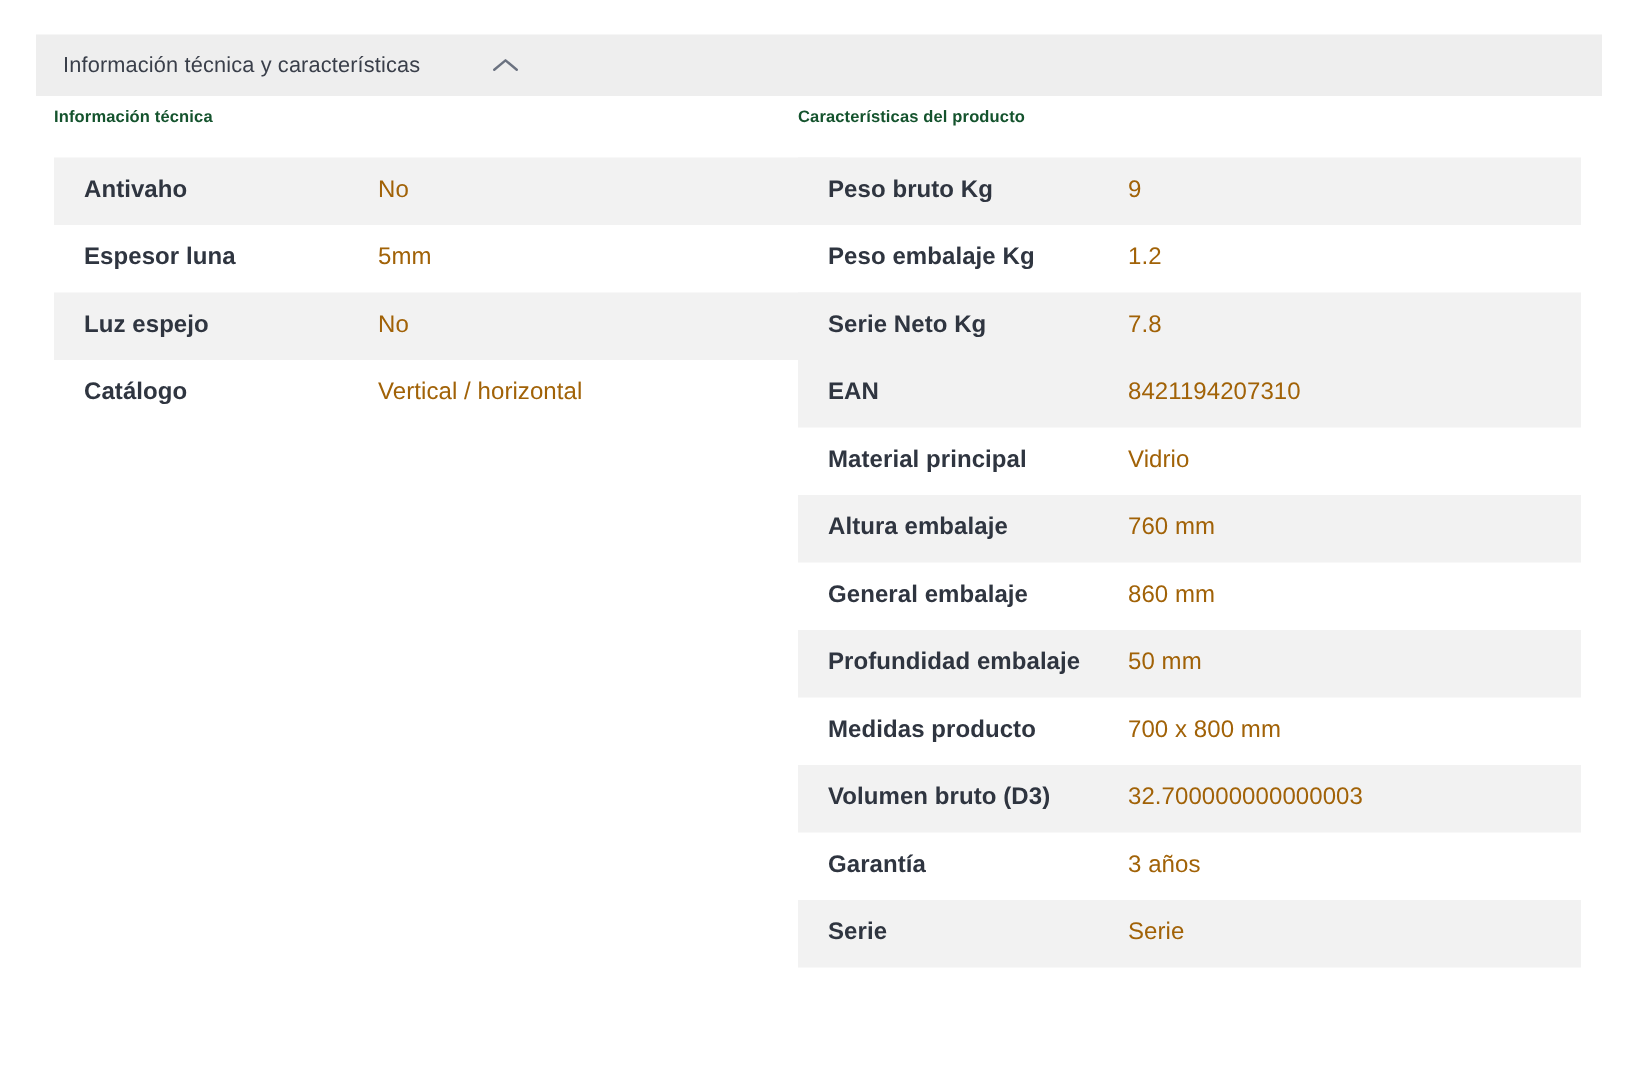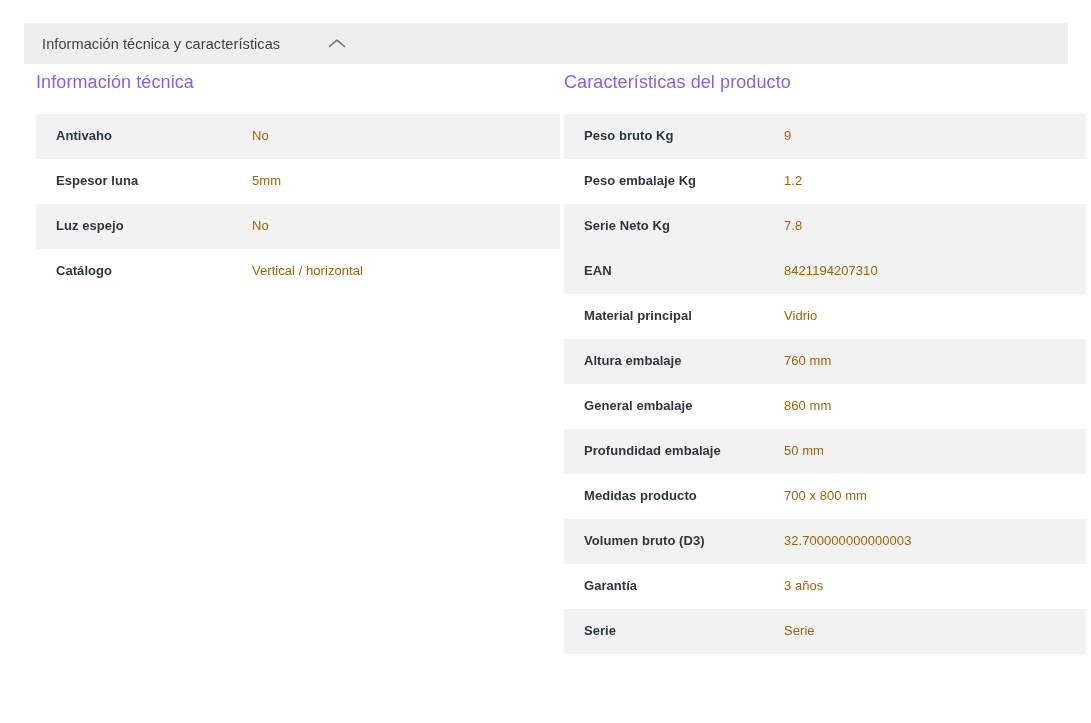--- a/index.html
+++ b/index.html
@@ -60,46 +60,46 @@
     position: absolute;
     left: 0;
     top: 72px;
     width: 1091px;
   }
   .col {
     position: absolute;
     top: 0;
   }
   .col-left  { left: 36px;  width: 504px; }
-  .col-right { left: 564px; width: 502px; }
+  .col-right { left: 532px; width: 502px; }
 
   .col-heading {
-    font-size: 18px;
-    font-weight: 400;
-    color: #8b5cf6;
+    font-size: 11px;
+    font-weight: 700;
+    color: #14532d;
     letter-spacing: 0.1px;
     margin: 0 0 21px 0;
     padding-left: 0;
     white-space: nowrap;
   }
 
   
   .spec-table {
     width: 100%;
     border-collapse: collapse;
     table-layout: fixed;
   }
   .spec-row { height: 45px; }
   .spec-row.striped { background: #f2f2f2; }
 
   .spec-label,
   .spec-value {
     padding: 0;
     vertical-align: middle;
-    font-size: 13px;
+    font-size: 16px;
     line-height: 1.3;
   }
   .spec-label {
     font-weight: 700;
     color: #2f3540;
     padding-left: 20px;
     letter-spacing: 0.05px;
   }
   .spec-value {
     font-weight: 400;

